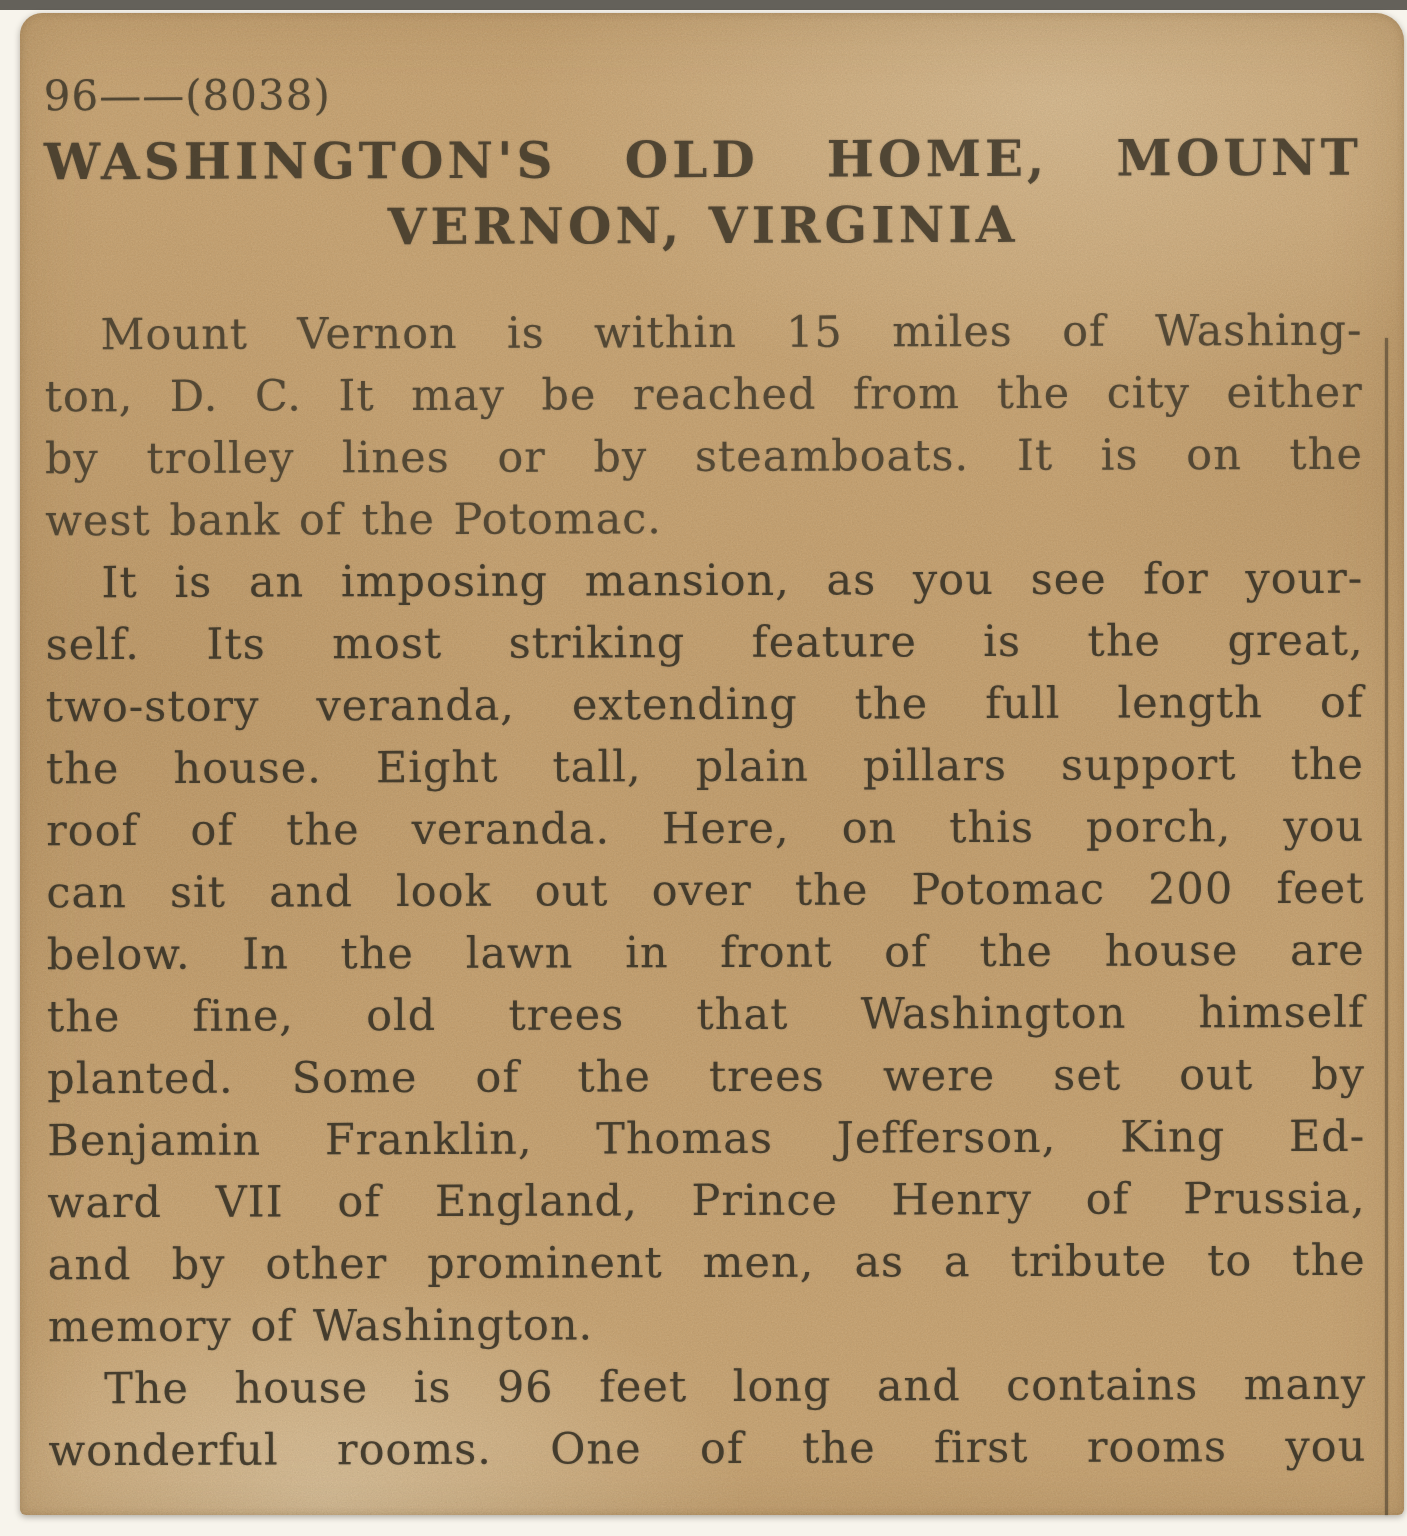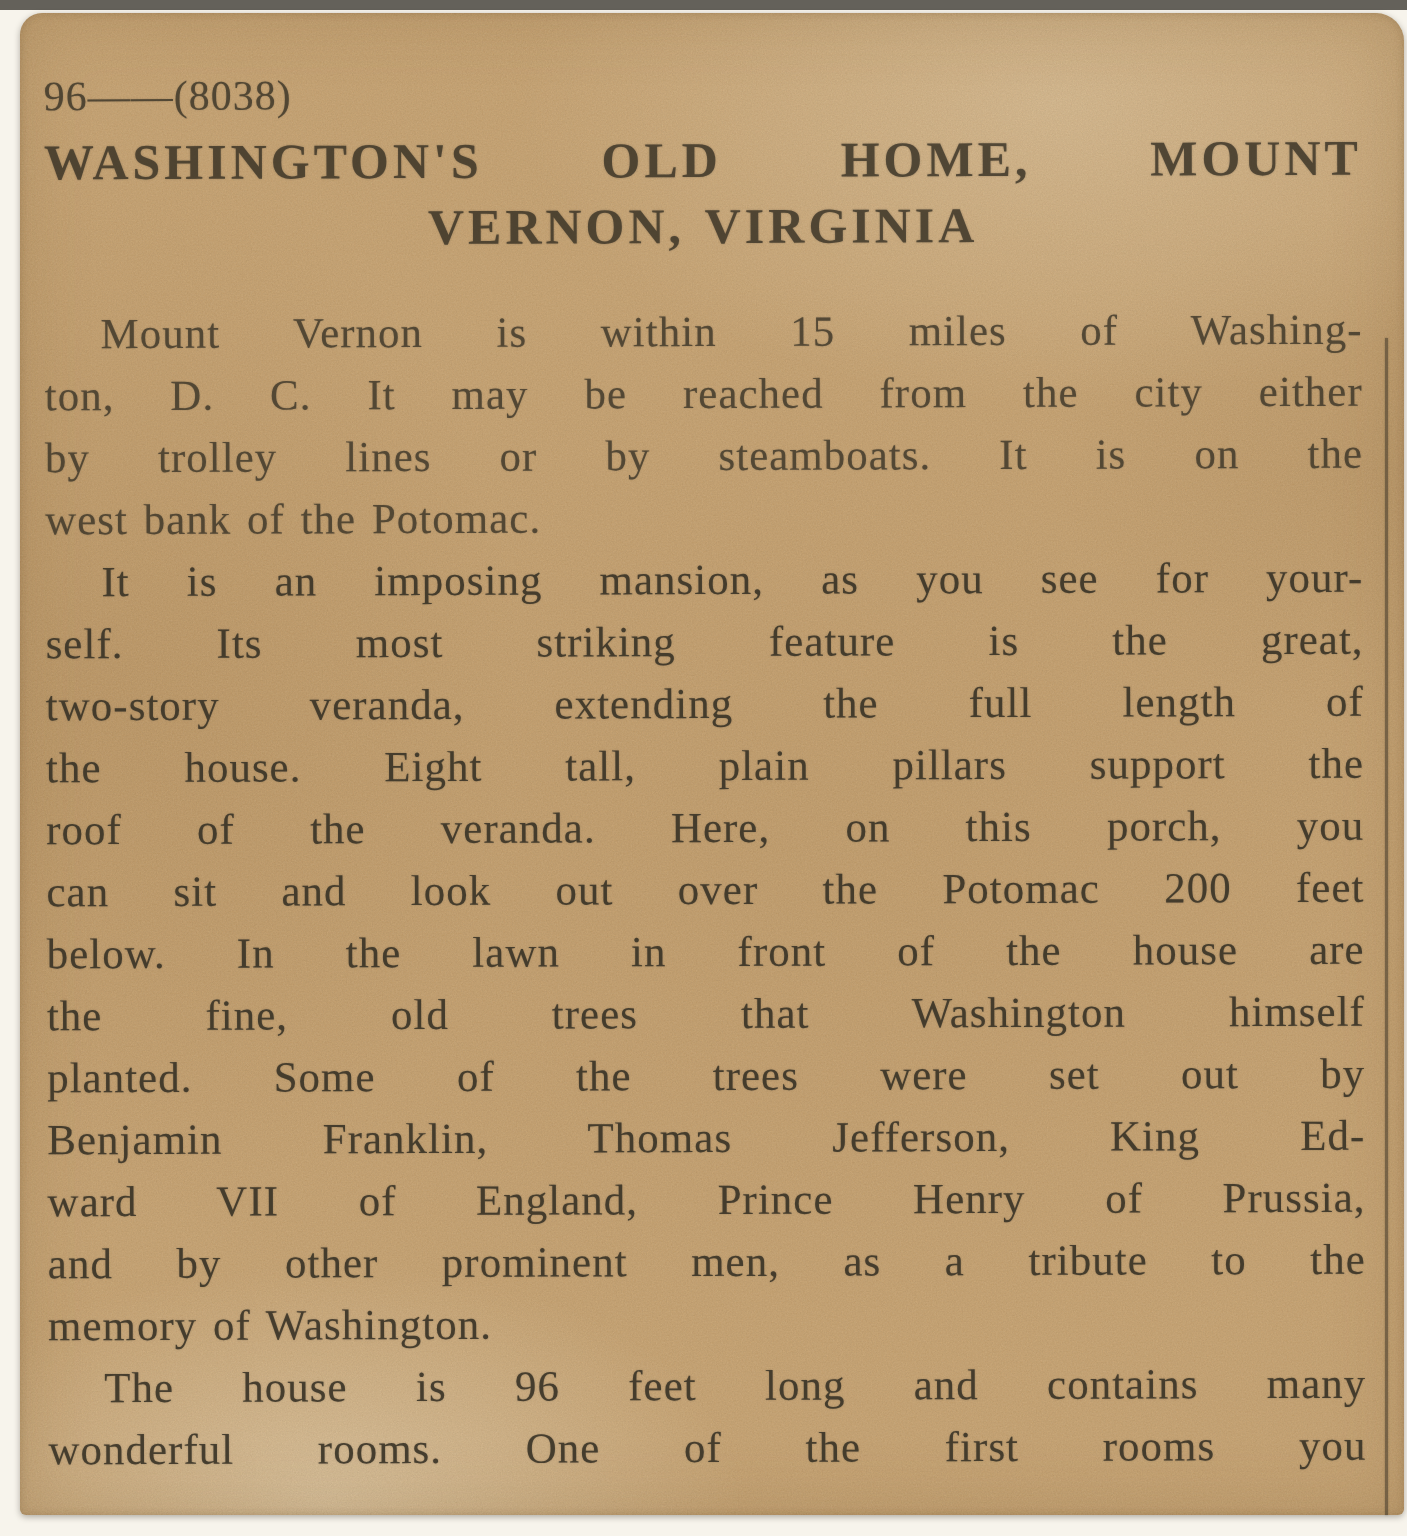--- a/index.html
+++ b/index.html
@@ -20,21 +20,20 @@
       radial-gradient(900px 500px at 75% 6%, rgba(255,240,210,.30), transparent 60%),
       radial-gradient(700px 900px at 6% 45%, rgba(140,95,40,.16), transparent 60%),
       radial-gradient(600px 340px at 22% 99%, rgba(255,246,222,.38), transparent 70%),
       radial-gradient(1200px 800px at 55% 55%, rgba(150,105,50,.10), transparent 70%),
       radial-gradient(500px 400px at 98% 30%, rgba(130,90,40,.12), transparent 65%),
       var(--paper,#cda671);
     box-shadow:
       inset 0 0 70px rgba(115,80,35,.22),
       inset 0 0 8px rgba(100,70,30,.28),
       0 2px 6px rgba(40,35,25,.35);
-    font-family: Liberation Serif, serif;
   }
   .grain{position:absolute;inset:0;width:100%;height:100%;border-radius:inherit;pointer-events:none;}
   .printed-rule{
     position:absolute;top:325px;bottom:0;right:16px;width:3px;
     background:rgba(62,53,38,.55);
     box-shadow:0 0 2px rgba(62,53,38,.4);
   }
   .content{
     position:absolute;inset:0;
     padding:50px 40px 0 26px;

